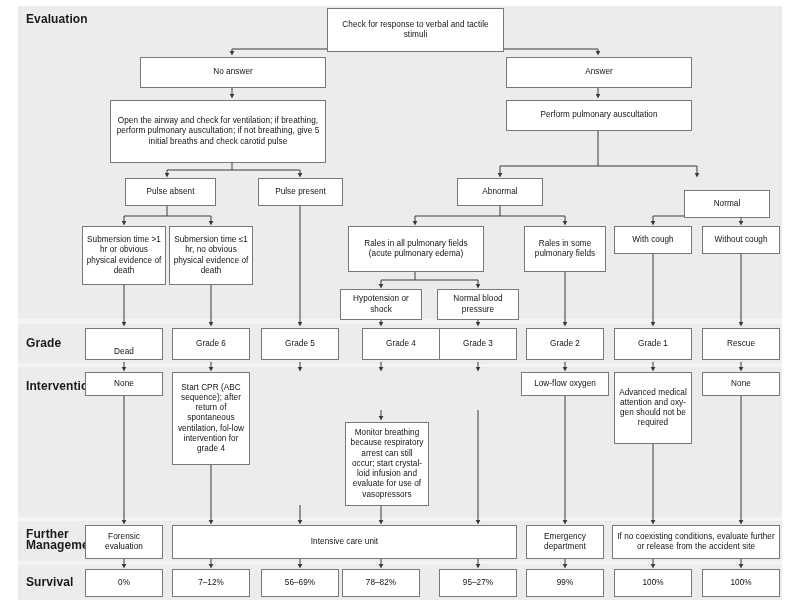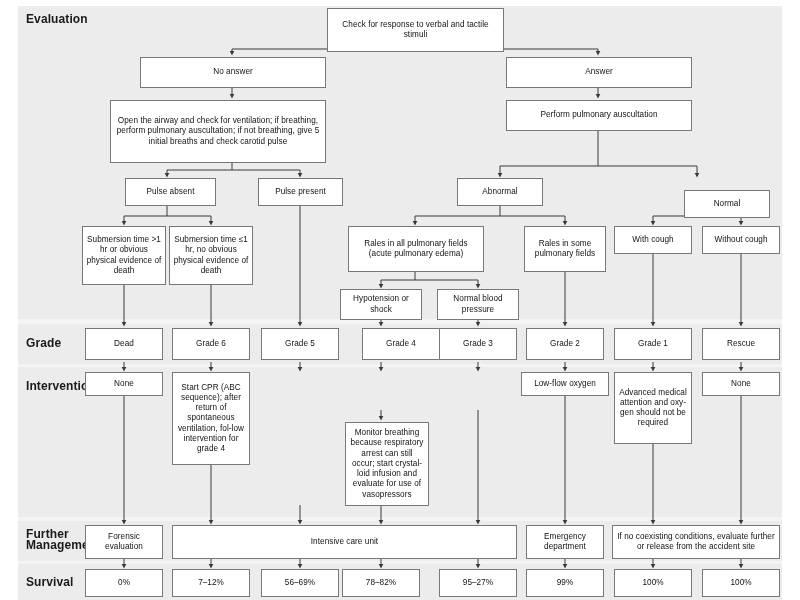--- a/index.html
+++ b/index.html
@@ -213,21 +213,21 @@
     <span>Normal blood pressure</span>
   </div>
 
   <div class="box" style="left:614px;top:226px;width:78px;height:28px;">
     <span>With cough</span>
   </div>
   <div class="box" style="left:702px;top:226px;width:78px;height:28px;">
     <span>Without cough</span>
   </div>
 
-  <div class="box" style="left:85px;top:328px;width:78px;height:32px;">
+  <div class="box" style="left:85px;top:328px;width:78px;height:32px;align-items:flex-end;">
     <span>Dead</span>
   </div>
   <div class="box" style="left:172px;top:328px;width:78px;height:32px;">
     <span>Grade 6</span>
   </div>
   <div class="box" style="left:261px;top:328px;width:78px;height:32px;">
     <span>Grade 5</span>
   </div>
   <div class="box" style="left:362px;top:328px;width:78px;height:32px;">
     <span>Grade 4</span>

